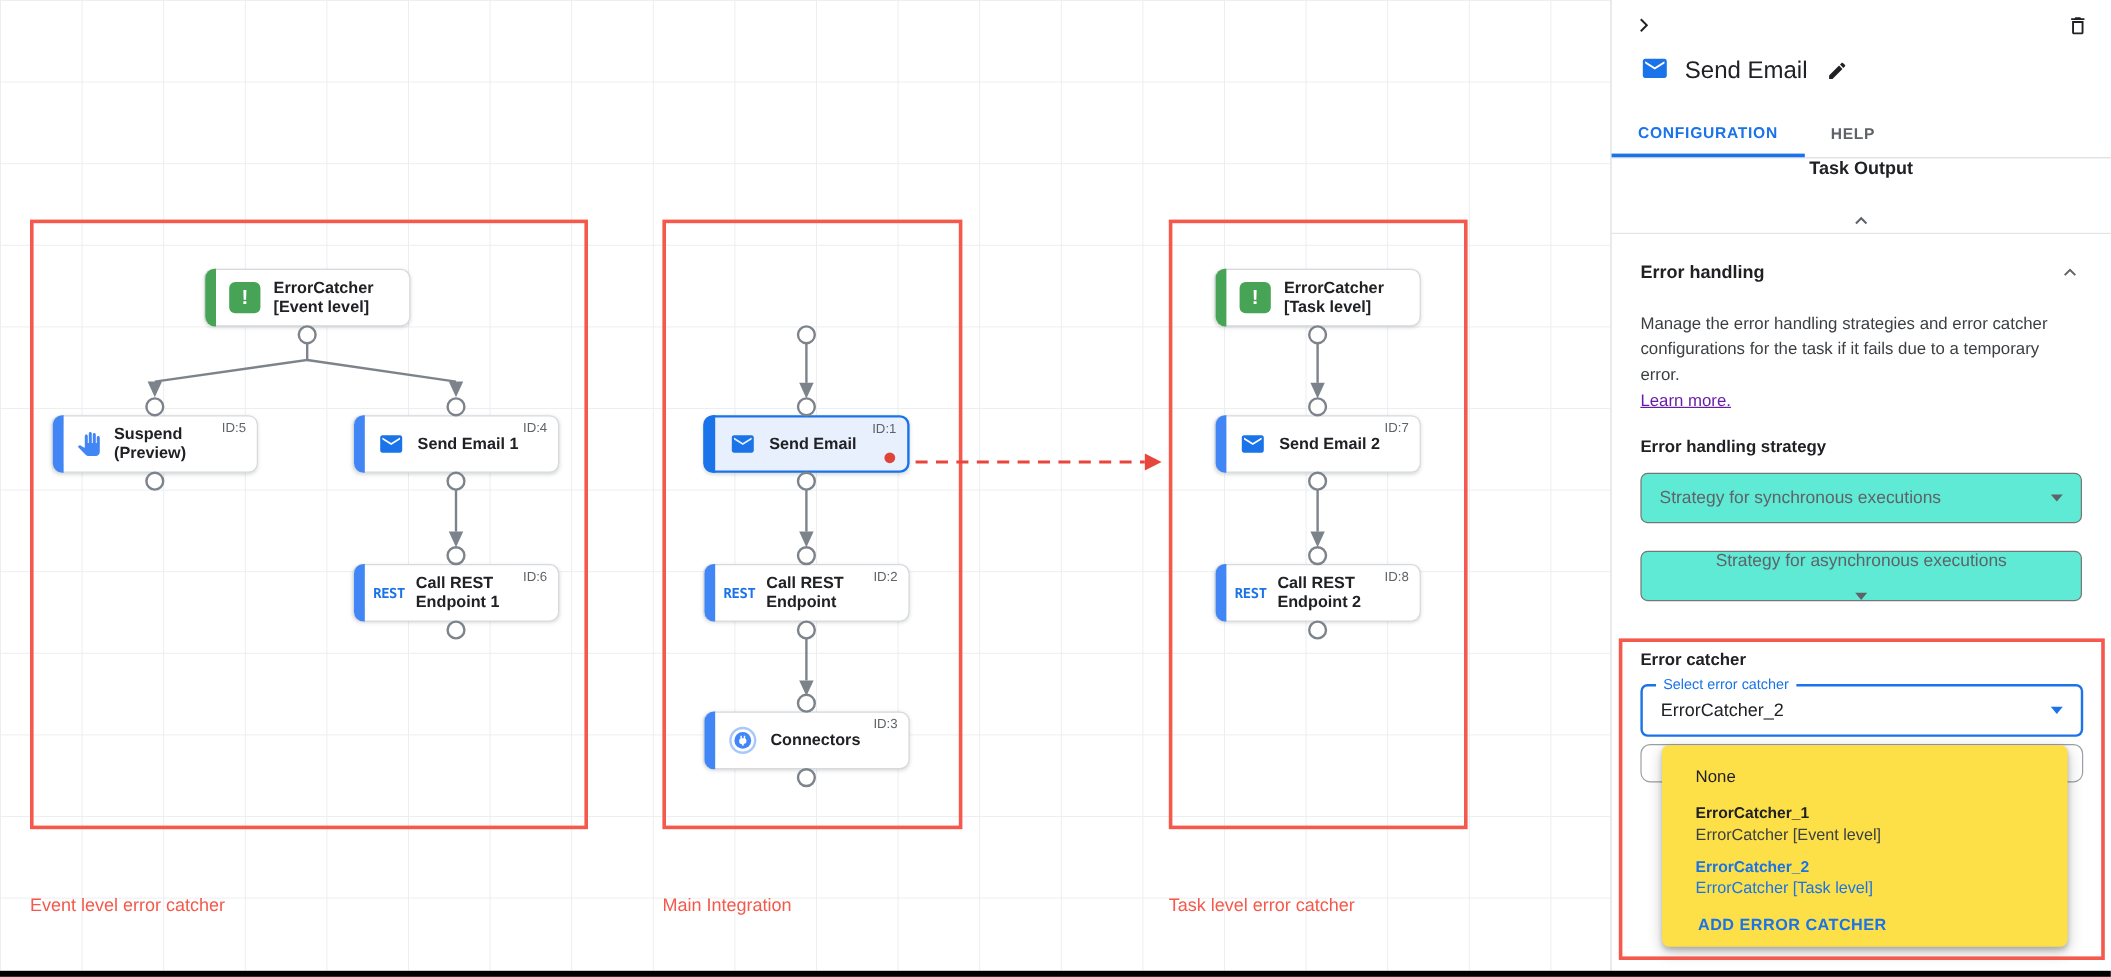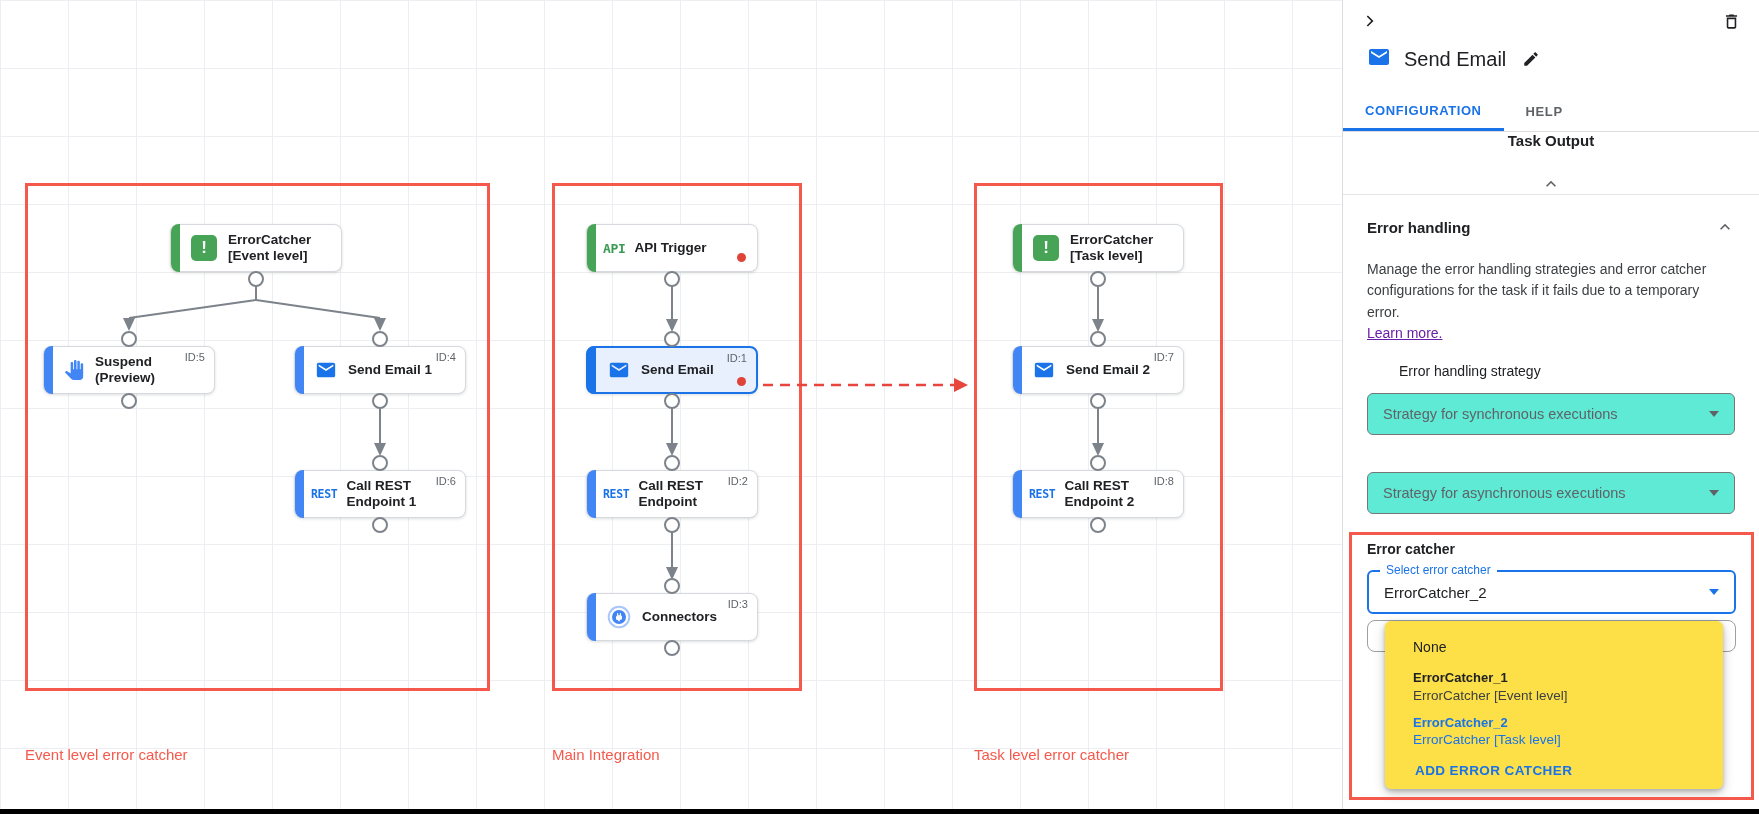--- a/index.html
+++ b/index.html
@@ -44,24 +44,24 @@
   .tabs{display:flex;margin-top:16px;border-bottom:1px solid #dadce0;height:40px;}
   .tab{padding:0 22px;display:flex;align-items:center;font-size:13px;font-weight:bold;letter-spacing:.6px;color:#5f6368;cursor:pointer;}
   .tab.active{color:#1a73e8;border-bottom:3px solid #1a73e8;}
   .sec-row{display:flex;align-items:center;justify-content:space-between;padding:0 24px;font-size:15px;font-weight:bold;color:#202124;}
   .sec-row.ti{height:55px;border-bottom:1px solid #e2e4e7;}
   .sec-row.to{height:63px;border-bottom:1px solid #e2e4e7;flex-direction:column;}
   .sec-row.eh{height:64px;}
   .eh-body{padding:0 24px;}
   .eh-desc{font-size:14px;color:#3c4043;line-height:1.52;width:362px;}
   .learn-more{display:inline-block;margin-top:2px;font-size:14px;color:#681da8;text-decoration:underline;cursor:pointer;}
-  .eh-strategy-label{margin-top:21px;font-size:14px;font-weight:normal;color:#202124;margin-left:32px;}
+  .eh-strategy-label{margin-top:21px;font-size:14px;font-weight:bold;color:#202124;}
   .select{margin-top:14px;height:42px;border:1px solid #747775;border-radius:6px;display:flex;align-items:center;
     justify-content:space-between;padding:0 15px;font-size:14.5px;color:#5f6368;cursor:pointer;background:#5eead4;}
-  .select + .select{margin-top:37px;}
+  .select + .select{margin-top:23px;flex-direction:column;}
   .caret{width:0;height:0;border-left:5.5px solid transparent;border-right:5.5px solid transparent;border-top:6.5px solid #5f6368;}
   .caret.blue{border-top-color:#1a73e8;}
 
   .annotation-box{position:absolute;left:6px;top:532px;width:405px;height:268px;border:3px solid #f4594b;pointer-events:none;z-index:5;}
   .ec-label{position:absolute;left:24px;top:541px;font-size:14px;font-weight:bold;color:#202124;}
   .mat-select{position:absolute;left:24px;top:570px;width:369px;height:44px;border:2px solid #1a73e8;border-radius:6px;
     background:#fff;display:flex;align-items:center;justify-content:space-between;padding:12px 15px;cursor:pointer;}
   .mat-select .float-label{position:absolute;top:-9px;left:11px;background:#fff;padding:0 6px;font-size:12px;color:#1a73e8;font-weight:normal;}
   .mat-select .value{font-size:15px;color:#202124;}
   .ghost-select{position:absolute;left:24px;top:620px;width:369px;height:32px;border:1px solid #9aa0a6;border-radius:8px;background:#fff;}
@@ -133,30 +133,20 @@
     <div class="node" style="left:294px;top:470px">
       <span class="accent blue"></span>
       <span class="nicon-txt">REST</span>
       <span class="nlabel">
           <span>Call REST</span>
           <span>Endpoint 1</span>
         </span>
       <span class="nid">ID:6</span>
     </div>
 
-    <div class="node" style="left:586px;top:224px">
-      <span class="accent green"></span>
-      <span class="nicon-txt green">API</span>
-      <span class="nlabel">
-          <span>API Trigger</span>
-          <span></span>
-        </span>
-      <span class="nid"></span>
-      <span class="red-dot" style="right:11px;bottom:9px"></span>
-    </div>
 
     <div class="node selected" style="left:586px;top:346px">
       <span class="accent blue" style="background:#1a73e8"></span>
       <span class="nicon">
         <svg width="22" height="22" viewBox="0 0 24 24">
             <path fill="#1a73e8" d="M20 4H4c-1.1 0-1.99.9-1.99 2L2 18c0 1.1.9 2 2 2h16c1.1 0 2-.9 2-2V6c0-1.1-.9-2-2-2zm0 4l-8 5-8-5V6l8 5 8-5v2z"></path>
           </svg>
       </span>
       <span class="nlabel">
           <span>Send Email</span>

